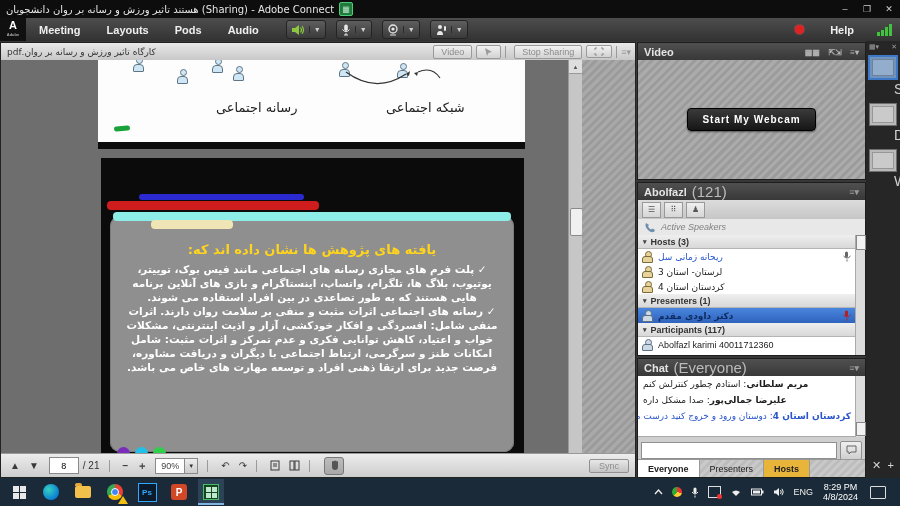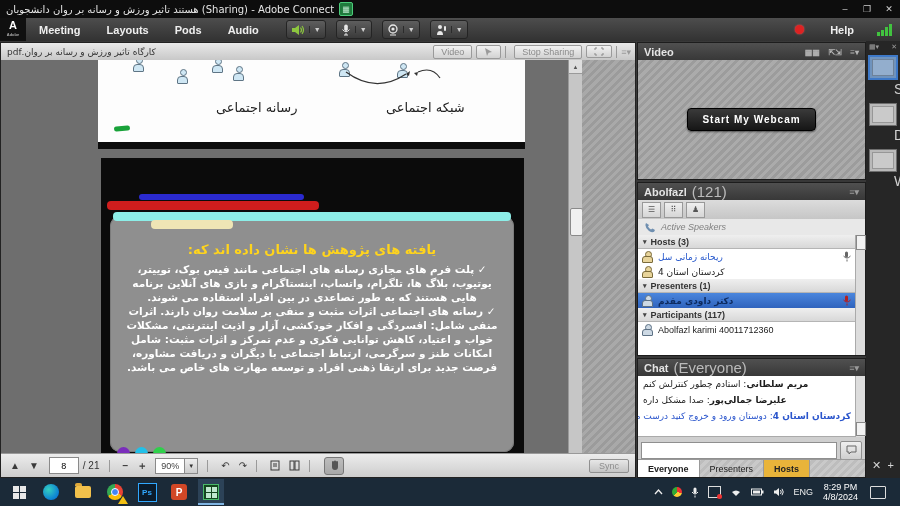--- a/index.html
+++ b/index.html
@@ -419,20 +419,27 @@
             <path d="M1.5 5 q3.5 4 7 0" stroke="#666" fill="none"></path>
             <line x1="5" y1="8.5" x2="5" y2="10.5" stroke="#666"></line>
           </svg>
       </span>
     </div>
     <div class="att-row">
       <span class="pbadge">
           <i></i>
           <b></b>
         </span>
+      <span class="nm fa">لرستان- استان 3</span>
+    </div>
+    <div class="att-row">
+      <span class="pbadge">
+          <i></i>
+          <b></b>
+        </span>
       <span class="nm fa">كردستان استان 4</span>
     </div>
     <div class="sec-head">
       <span class="tri">▾</span>
       <span>Presenters (1)</span>
     </div>
     <div class="att-row sel">
       <span class="pbadge gray">
           <i></i>
           <b></b>

